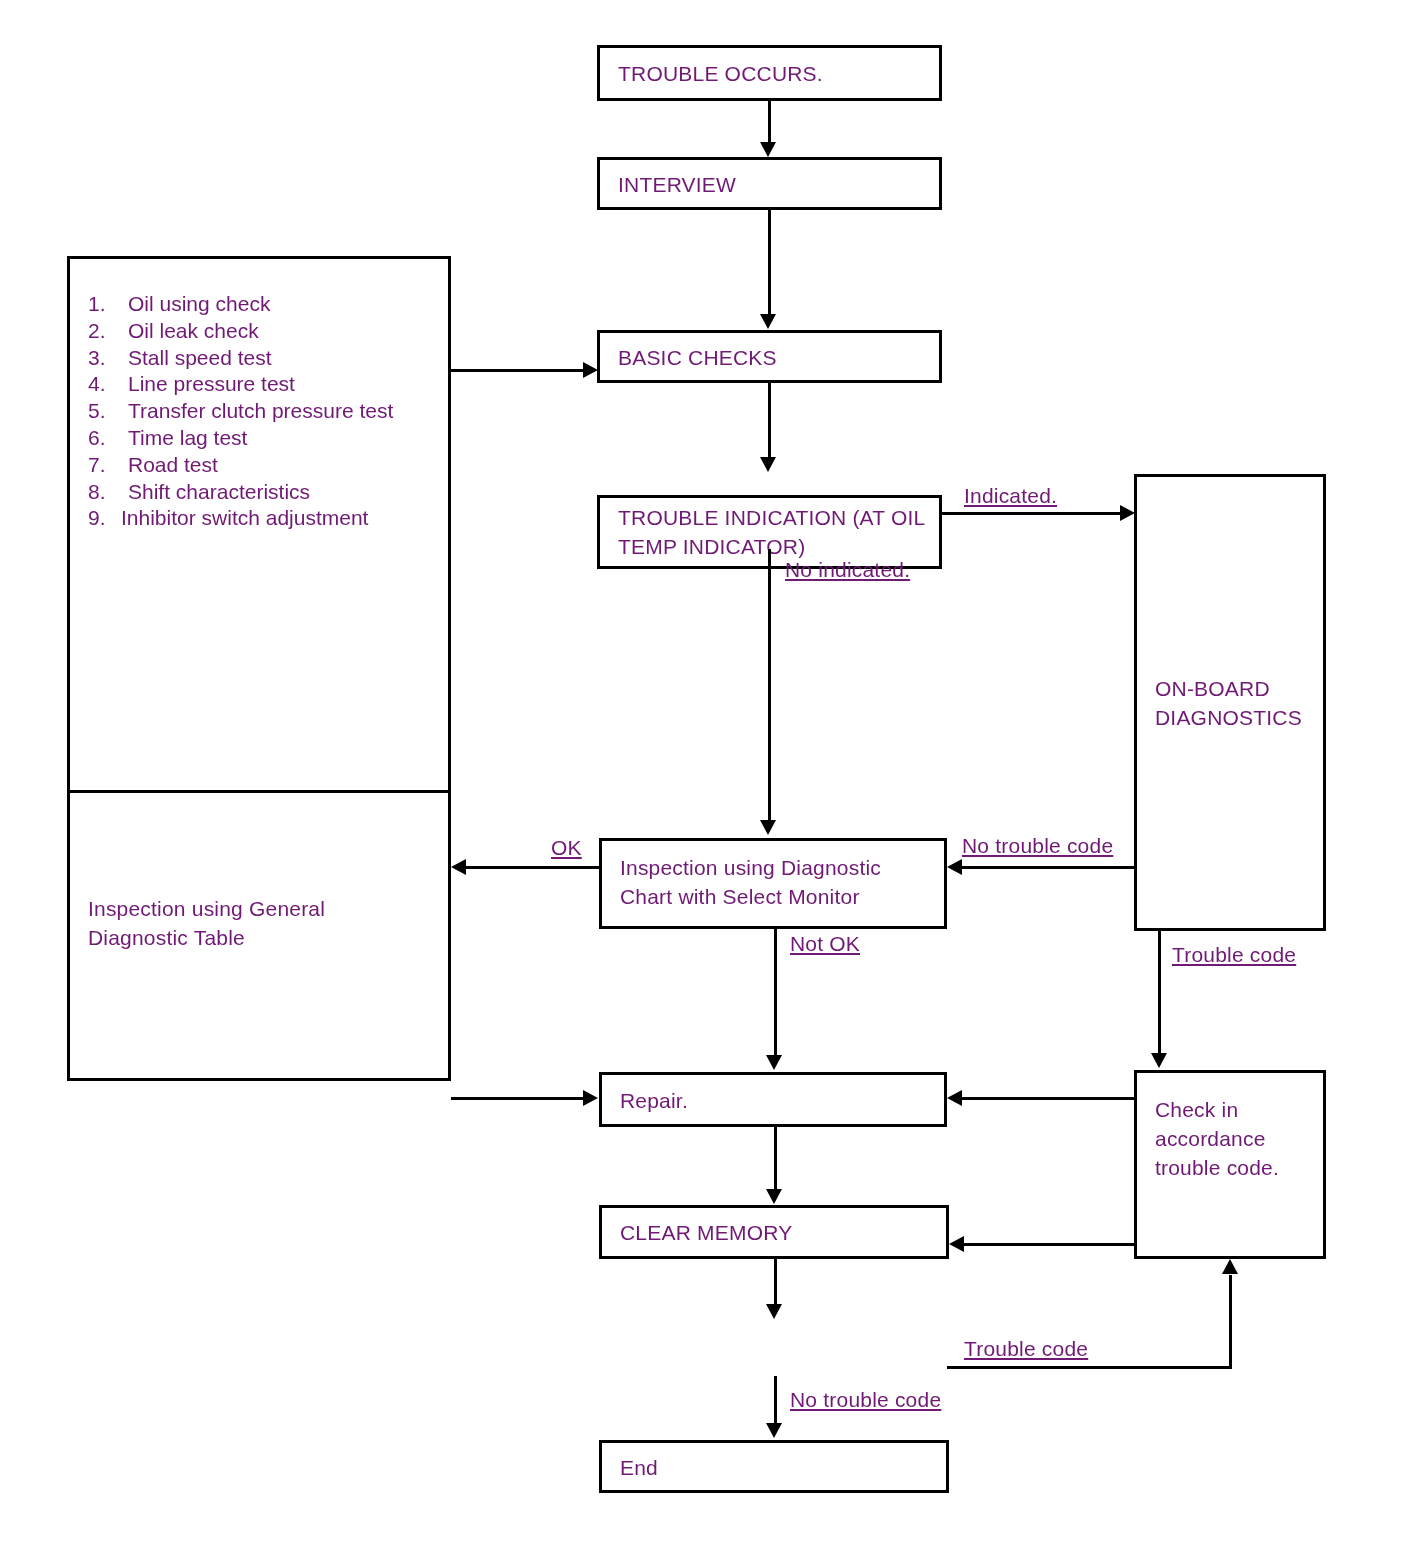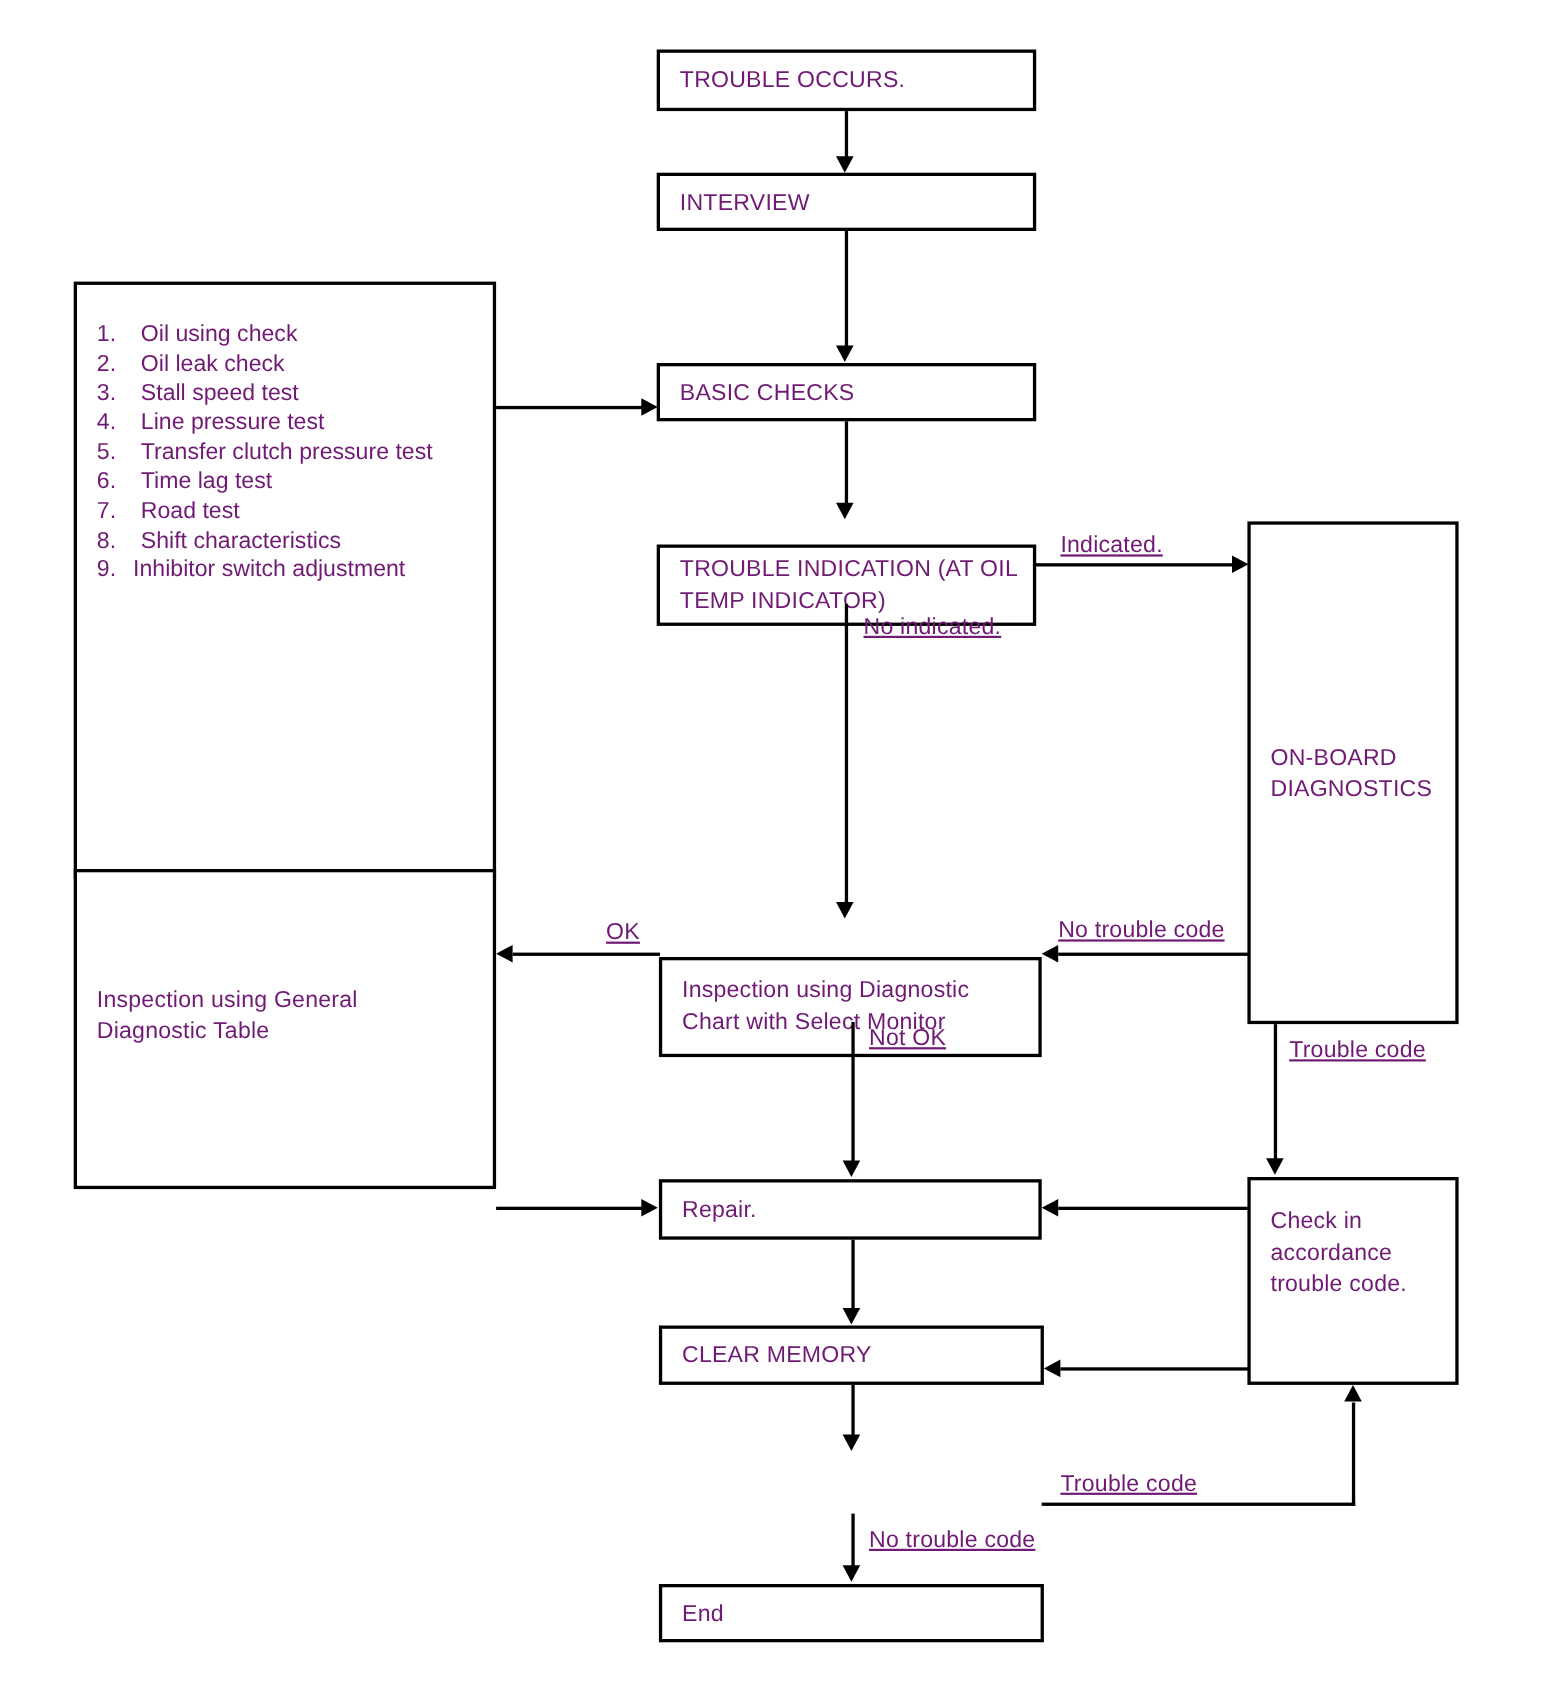--- a/index.html
+++ b/index.html
@@ -127,21 +127,21 @@
   <div class="box vcenter" style="left:597px; top:475px; width:345px; height:74px;margin-top:20px;">
     <div class="txt">TROUBLE INDICATION (AT OIL
 TEMP INDICATOR)</div>
   </div>
 
   <div class="box vcenter" style="left:1134px; top:474px; width:192px; height:457px;">
     <div class="txt">ON-BOARD
 DIAGNOSTICS</div>
   </div>
 
-  <div class="box" style="left:599px; top:838px; width:348px; height:91px;margin-top:32px;">
+  <div class="box" style="left:599px; top:838px; width:348px; height:91px;">
     <div class="txt" style="top:12px;">Inspection using Diagnostic
 Chart with Select Monitor</div>
   </div>
 
   <div class="box" style="left:67px; top:790px; width:384px; height:291px;">
     <div class="txt" style="top:101px;">Inspection using General
 Diagnostic Table</div>
   </div>
 
   <div class="box vcenter" style="left:599px; top:1072px; width:348px; height:55px;">

